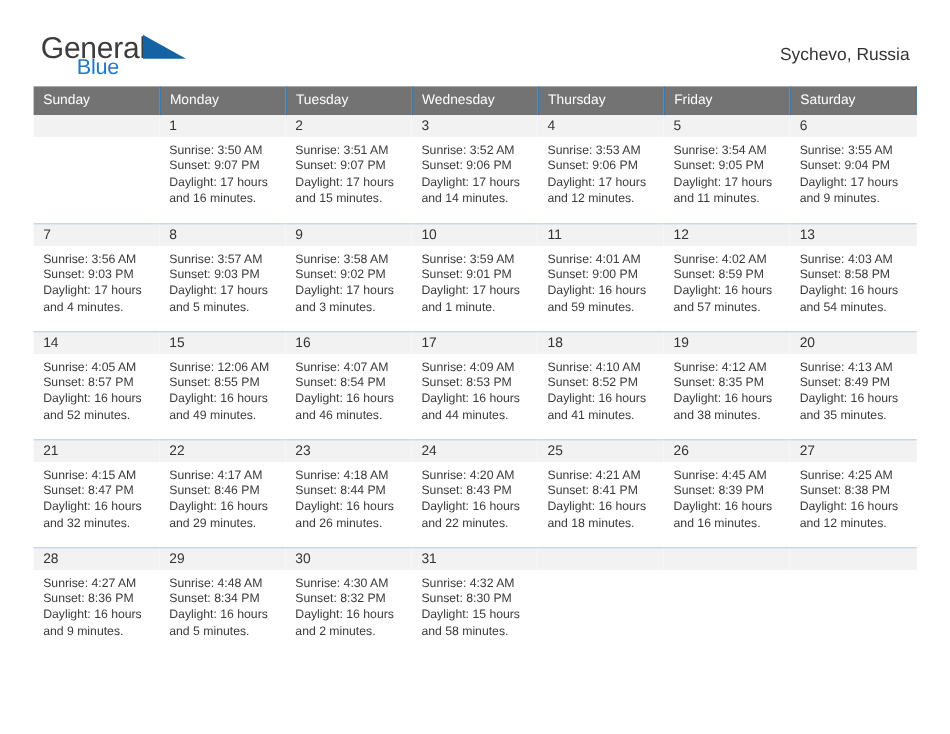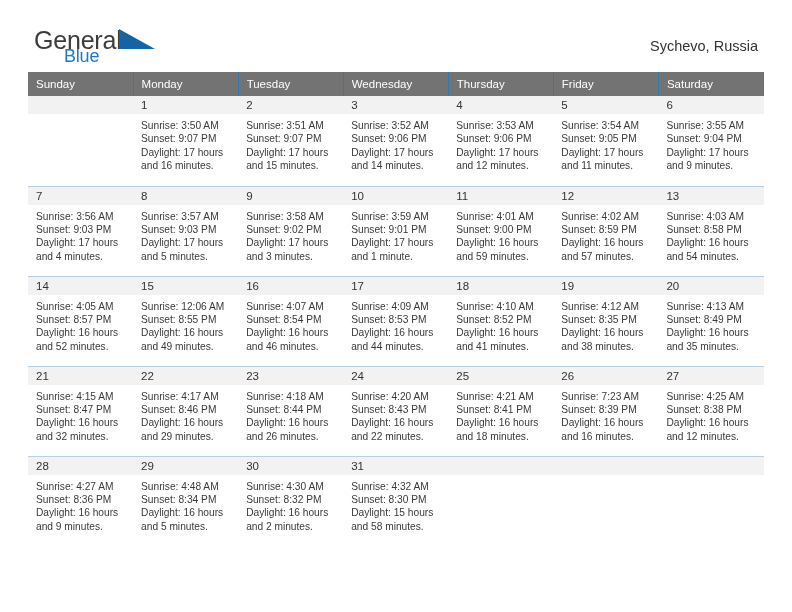--- a/index.html
+++ b/index.html
@@ -408,21 +408,21 @@
             <div class="cell-body">
               <div>Sunrise: 4:21 AM</div>
               <div>Sunset: 8:41 PM</div>
               <div>Daylight: 16 hours</div>
               <div>and 18 minutes.</div>
             </div>
           </td>
           <td>
             <div class="daynum">26</div>
             <div class="cell-body">
-              <div>Sunrise: 7:23 AM</div>
+              <div>Sunrise: 4:45 AM</div>
               <div>Sunset: 8:39 PM</div>
               <div>Daylight: 16 hours</div>
               <div>and 16 minutes.</div>
             </div>
           </td>
           <td>
             <div class="daynum">27</div>
             <div class="cell-body">
               <div>Sunrise: 4:25 AM</div>
               <div>Sunset: 8:38 PM</div>

